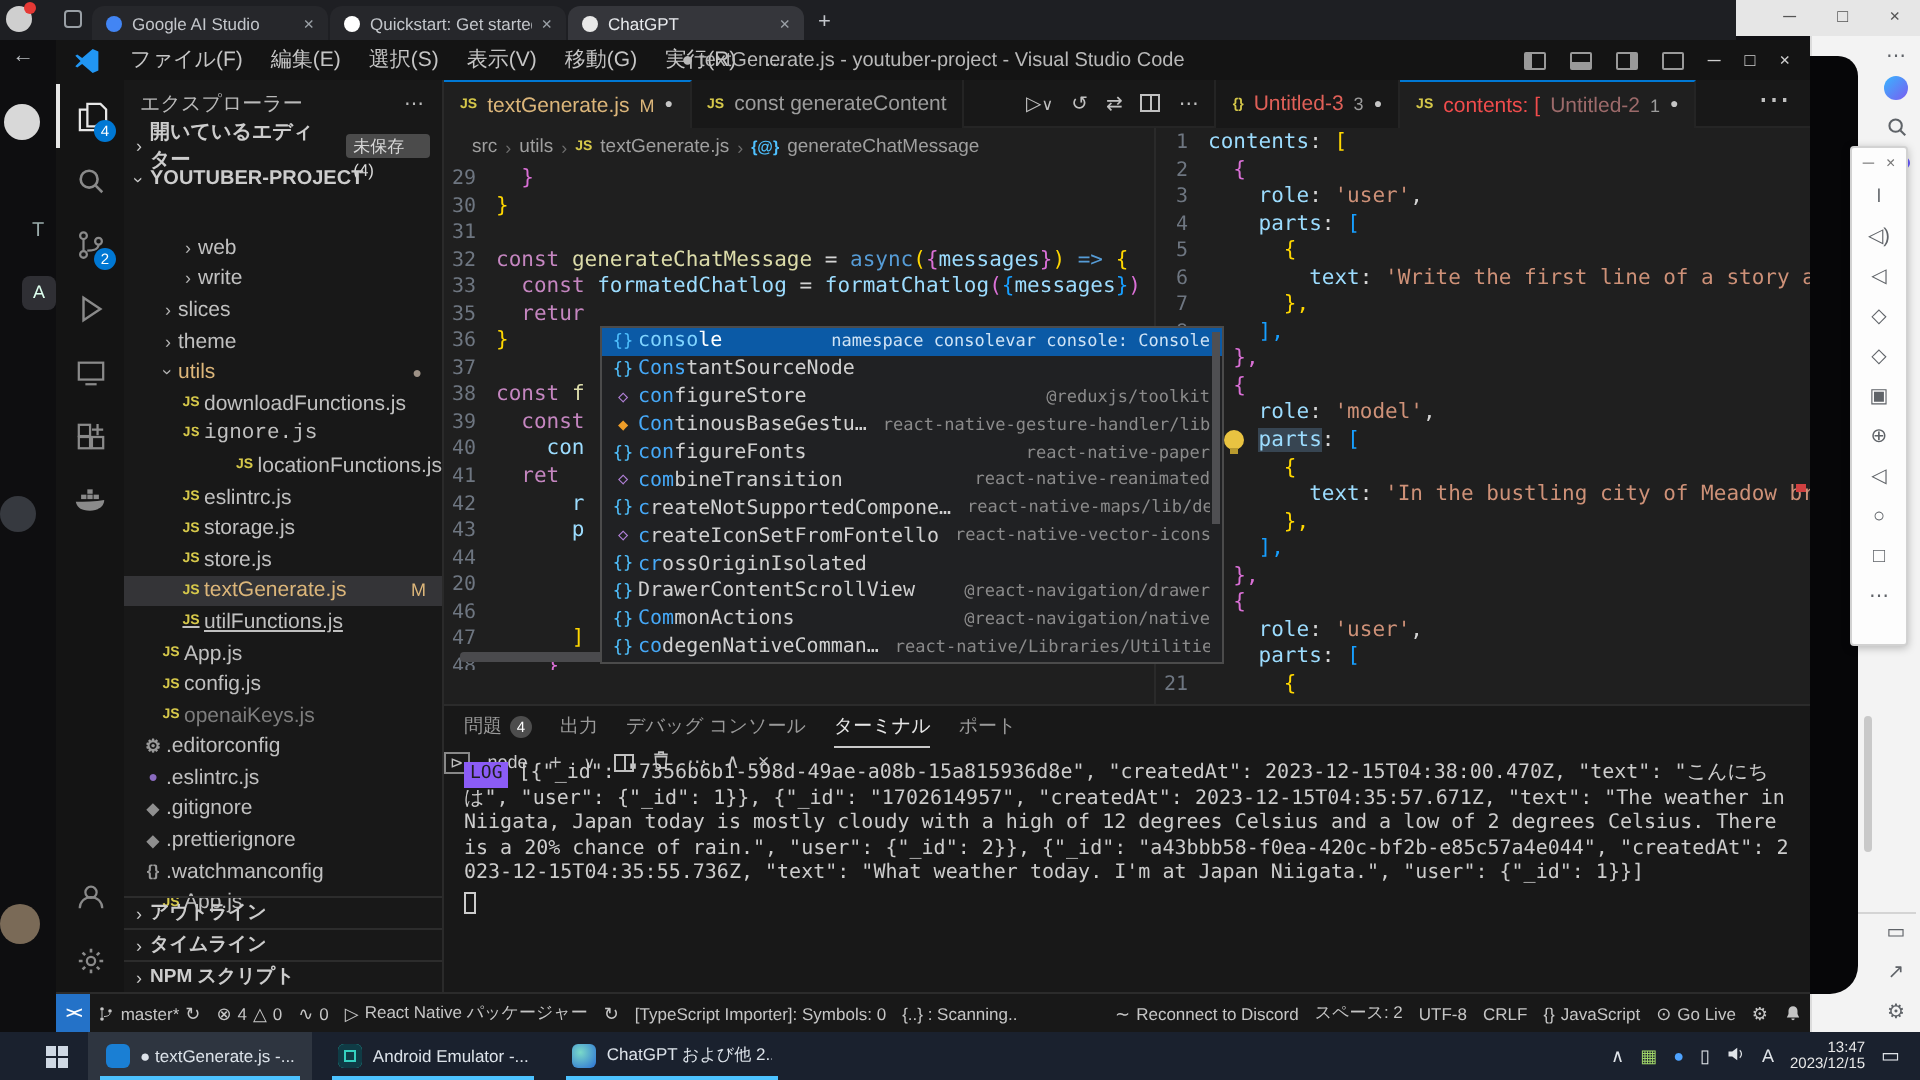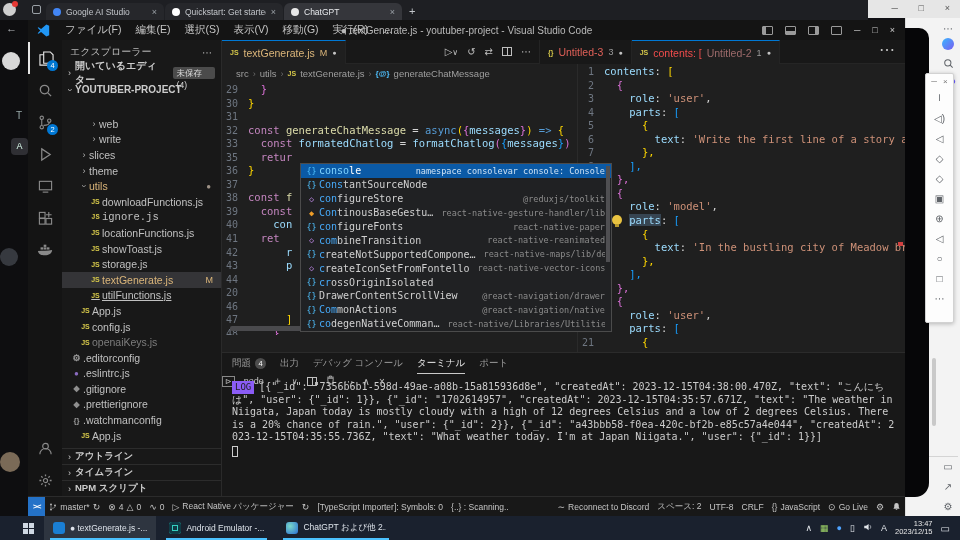--- a/index.html
+++ b/index.html
@@ -356,31 +356,35 @@
           <span class="dot">●</span>
         </div>
         <div class="trow" style="padding-left: 27px;">
           <span class="fico ico-js">JS</span>
           <span>downloadFunctions.js</span>
         </div>
         <div class="trow" style="padding-left: 27px; font-family: Liberation Mono, monospace;">
           <span class="fico ico-js">JS</span>
           <span>ignore.js</span>
         </div>
+        <div class="trow" style="padding-left: 27px; justify-content: flex-end;">
+          <span class="fico ico-js">JS</span>
+          <span>locationFunctions.js</span>
+        </div>
         <div class="trow" style="padding-left: 27px;">
           <span class="fico ico-js">JS</span>
-          <span>locationFunctions.js</span>
+          <span>eslintrc.js</span>
         </div>
         <div class="trow" style="padding-left: 27px;">
           <span class="fico ico-js">JS</span>
-          <span>showToast.js</span>
+          <span>storage.js</span>
         </div>
         <div class="trow" style="padding-left: 27px;">
           <span class="fico ico-js">JS</span>
-          <span>storage.js</span>
+          <span>store.js</span>
         </div>
         <div class="trow selected accent" style="padding-left: 27px;">
           <span class="fico ico-js">JS</span>
           <span>textGenerate.js</span>
           <span class="gitm">M</span>
         </div>
         <div class="trow" style="padding-left: 27px; text-decoration: underline;">
           <span class="fico ico-js">JS</span>
           <span>utilFunctions.js</span>
         </div>
@@ -437,20 +441,24 @@
       </div>
   </div>
 
   <div id="editor-area">
     <div id="tabsrow">
       <div class="etab active" style="color:#dcb67a">
         <span class="ticon ico-js">JS</span>
         <span>textGenerate.js</span>
         <span style="color:#dcb67a;font-size:9px">M</span>
         <span class="dirty">●</span>
+      </div>
+      <div class="etab">
+        <span class="ticon ico-js">JS</span>
+        <span>const generateContent</span>
       </div>
       <div class="g1-actions" style="margin-left:auto;max-width:120px">
         <span>▷<span style="font-size:8px">∨</span></span>
         <span>↺</span>
         <span>⇄</span>
         <span class="split-ic"></span>
         <span>⋯</span>
       </div>
       <div class="etab" style="border-left:1px solid #242424;color:#e06058">
         <span class="ticon" style="color:#d6c84a">{}</span>

